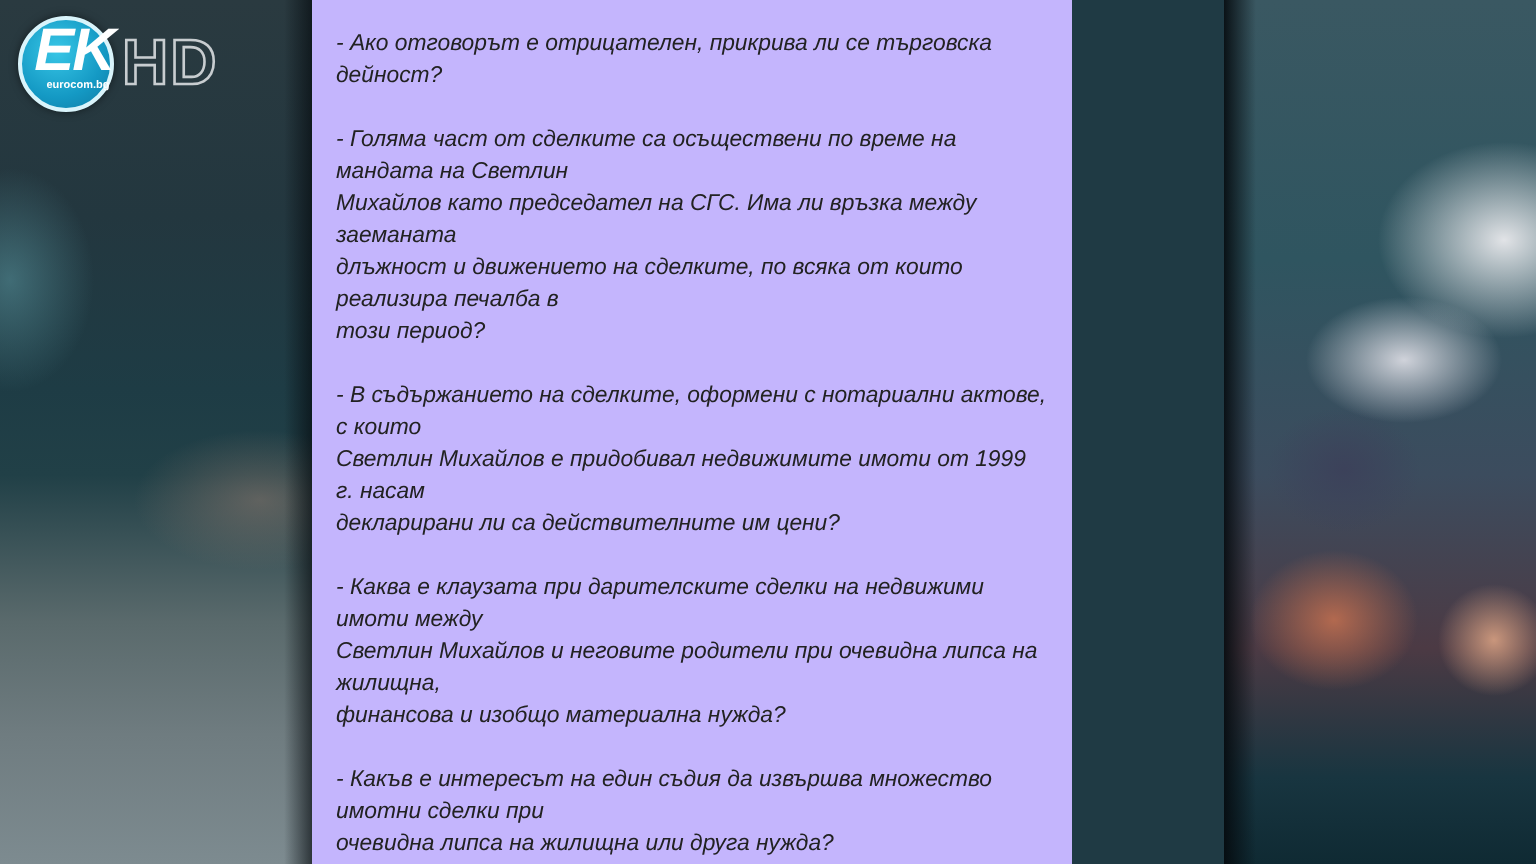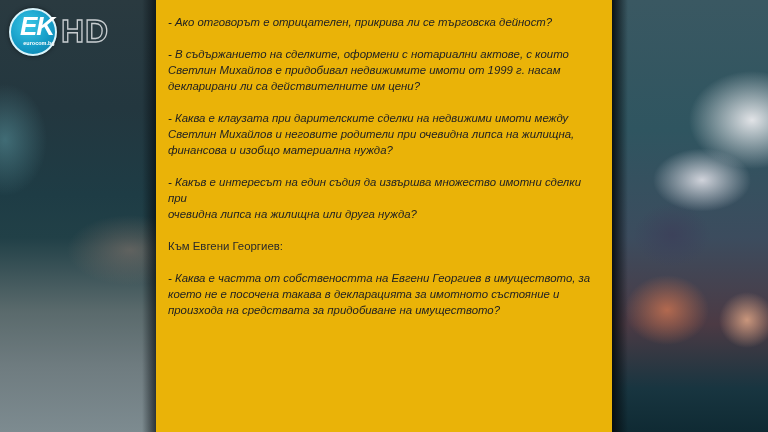--- a/index.html
+++ b/index.html
@@ -48,23 +48,23 @@
       content: "";
       position: absolute;
       left: 0; top: 0;
       width: 16px; height: 100%;
       background: linear-gradient(90deg, rgba(5,10,14,0.9), transparent);
     }
     .document {
       position: absolute;
       left: 156px;
       top: 0;
-      width: 456px;
+      width: 380px;
       height: 432px;
-      background: #eab308;
+      background: #c4b5fd;
       box-sizing: border-box;
       padding: 14px 12px 0 12px;
       font-family: "Liberation Sans", sans-serif;
       font-size: 11.4px;
       line-height: 16px;
       color: #222222;
     }
     .para {
       margin: 0 0 16px 0;
       font-style: italic;
@@ -92,21 +92,21 @@
       box-sizing: border-box;
       box-shadow: 0 0 4px rgba(0,0,0,0.5);
     }
     .logo-ek {
       position: absolute;
       left: 4px; top: 3px;
       width: 48px;
       font-family: "Liberation Sans", sans-serif;
       font-weight: bold;
       font-style: italic;
-      font-size: 26px;
+      font-size: 30px;
       color: #ffffff;
       letter-spacing: -1px;
       line-height: 30px;
       text-align: center;
     }
     .logo-domain {
       position: absolute;
       left: 10px; top: 32px;
       width: 40px;
       font-family: "Liberation Sans", sans-serif;
@@ -129,20 +129,24 @@
   </style>
 </head>
 <body>
 
 <div class="frame">
   <div class="bg-left"></div>
   <div class="bg-right"></div>
 
   <div class="document">
     <p class="para">- Ако отговорът е отрицателен, прикрива ли се търговска дейност?</p>
+    <p class="para">- Голяма част от сделките са осъществени по време на мандата на Светлин
+Михайлов като председател на СГС. Има ли връзка между заеманата
+длъжност и движението на сделките, по всяка от които реализира печалба в
+този период?</p>
     <p class="para">- В съдържанието на сделките, оформени с нотариални актове, с които
 Светлин Михайлов е придобивал недвижимите имоти от 1999 г. насам
 декларирани ли са действителните им цени?</p>
     <p class="para">- Каква е клаузата при дарителските сделки на недвижими имоти между
 Светлин Михайлов и неговите родители при очевидна липса на жилищна,
 финансова и изобщо материална нужда?</p>
     <p class="para">- Какъв е интересът на един съдия да извършва множество имотни сделки при
 очевидна липса на жилищна или друга нужда?</p>
     <p class="heading">Към Евгени Георгиев:</p>
     <p class="para">- Каква е частта от собствеността на Евгени Георгиев в имуществото, за

